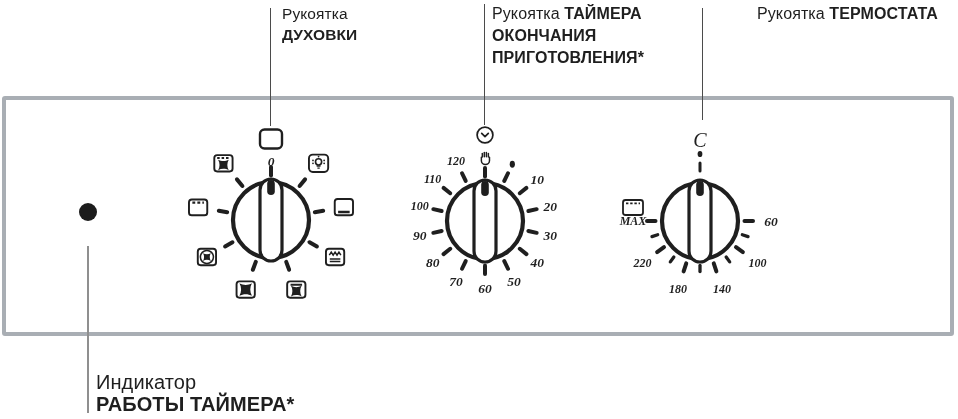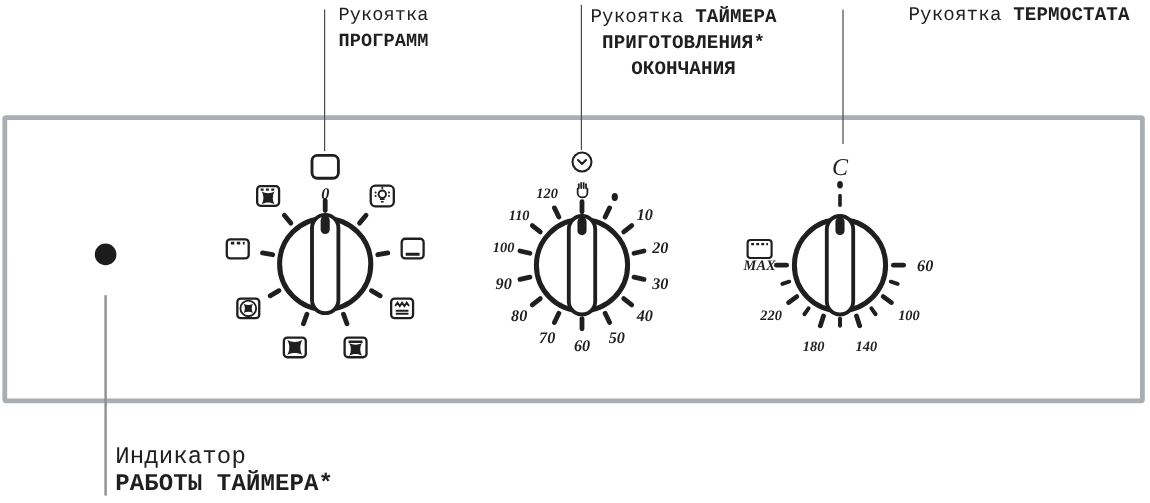--- a/index.html
+++ b/index.html
@@ -9,22 +9,22 @@
   }
   .panel{
     position:absolute;left:2px;top:96px;width:944px;height:232px;
     border:4.5px solid #a9aeb4;border-radius:3px;background:#ffffff;
   }
   .callout-line{position:absolute;width:1.5px;background:#4b4b4b;}
   #line-program{left:269.5px;top:8px;height:118px;}
   #line-timer{left:483.5px;top:4px;height:121px;}
   #line-thermostat{left:701.5px;top:8px;height:112px;}
   #line-indicator{left:87px;top:246px;height:167px;width:2px;background:#8f8f8f;}
-  .callout{position:absolute;font-size:15.5px;line-height:21px;letter-spacing:0.1px;white-space:nowrap;font-family:Liberation Mono, monospace;}
-  .b{font-weight:bold;text-align:center;}
+  .callout{position:absolute;font-size:15.5px;line-height:21px;letter-spacing:0.1px;white-space:nowrap;}
+  .b{font-weight:bold;}
   #callout-program{left:282px;top:3px;}
   #callout-timer{left:492px;top:3px;font-size:16px;line-height:22px;}
   #callout-thermostat{left:709px;top:3px;font-size:16px;margin-left:48px;}
   #callout-indicator{left:96px;top:371px;font-size:20px;line-height:22px;}
   #indicator-dot{
     position:absolute;left:79px;top:203px;width:18px;height:18px;
     border-radius:50%;background:#1c1c1c;
   }
   #knob-canvas{position:absolute;left:0;top:0;}
   .dial-label{
@@ -42,30 +42,30 @@
 
 <div class="panel"></div>
 
 <div class="callout-line" id="line-program"></div>
 <div class="callout-line" id="line-timer"></div>
 <div class="callout-line" id="line-thermostat"></div>
 <div class="callout-line" id="line-indicator"></div>
 
 <div class="callout" id="callout-program">
   <div><span>Рукоятка</span></div>
-  <div class="b">ПРОГРАММ</div>
+  <div class="b">ДУХОВКИ</div>
 </div>
 
 <div class="callout" id="callout-timer">
   <div>
     <span>Рукоятка</span>
     <span class="b">ТАЙМЕРА</span>
   </div>
+  <div class="b">ОКОНЧАНИЯ</div>
   <div class="b">ПРИГОТОВЛЕНИЯ*</div>
-  <div class="b">ОКОНЧАНИЯ</div>
 </div>
 
 <div class="callout" id="callout-thermostat">
   <span>Рукоятка</span>
   <span class="b">ТЕРМОСТАТА</span>
 </div>
 
 <div class="callout" id="callout-indicator">
   <div><span>Индикатор</span></div>
   <div class="b">РАБОТЫ ТАЙМЕРА*</div>

